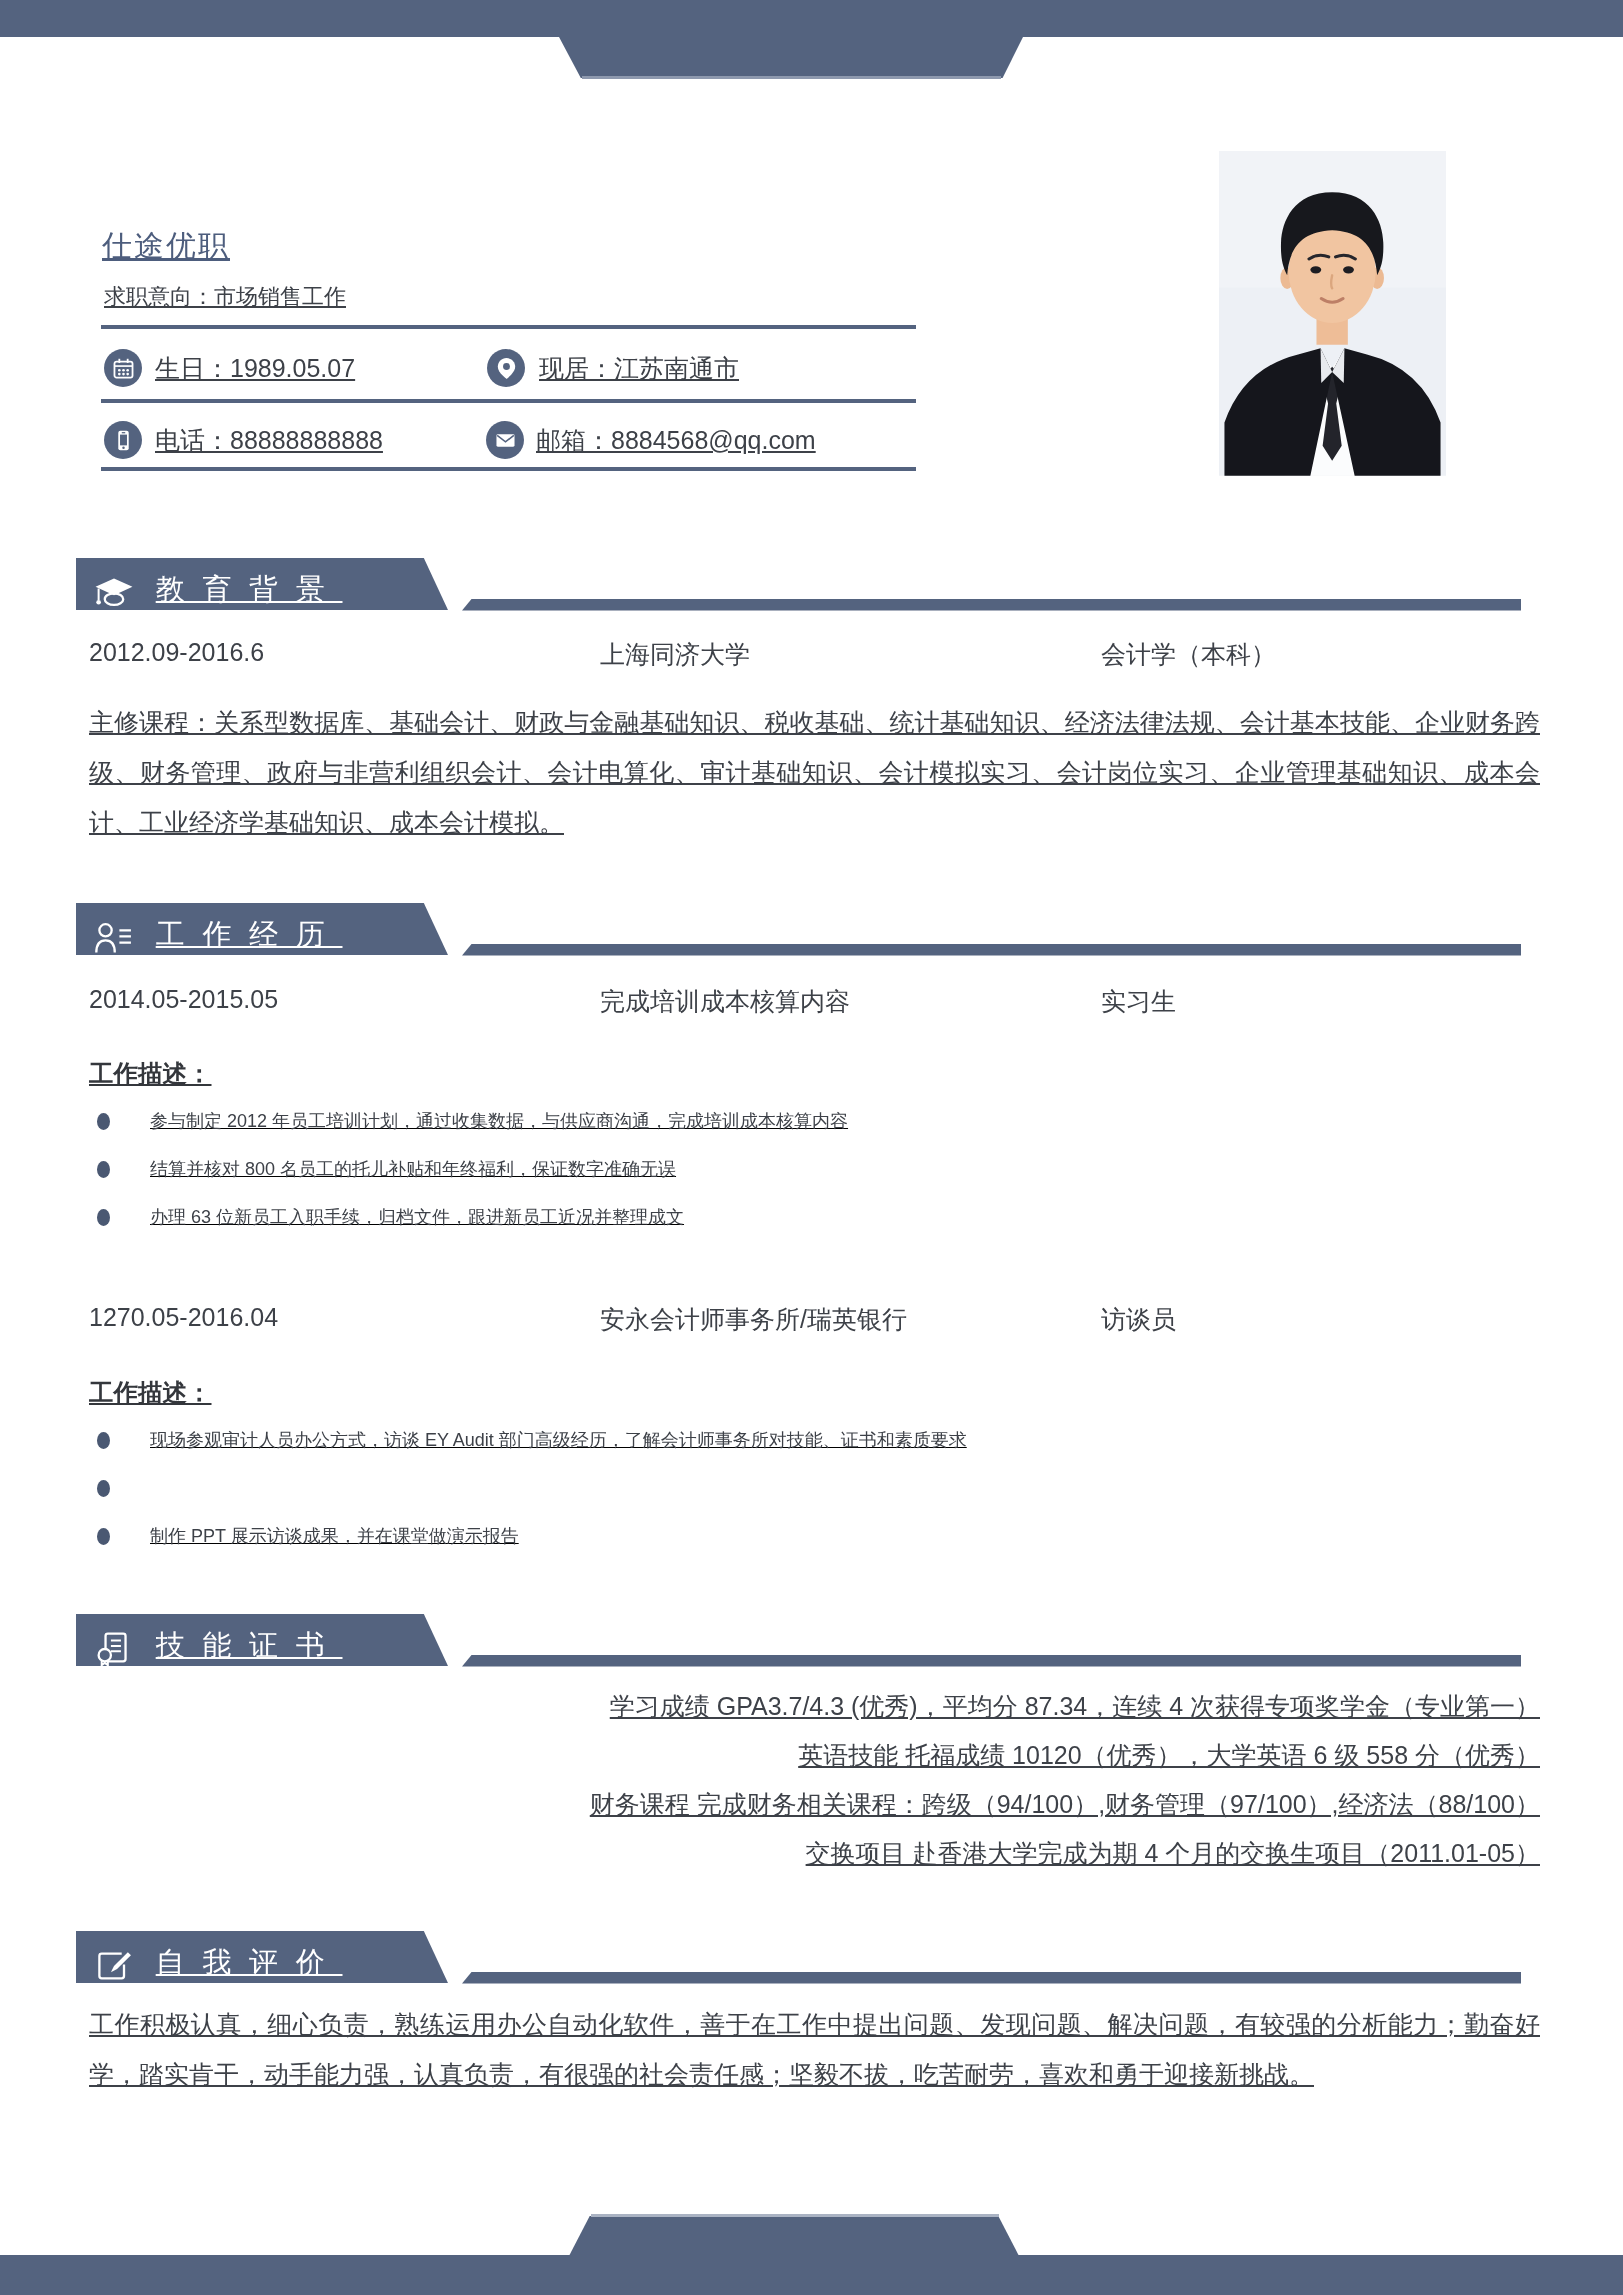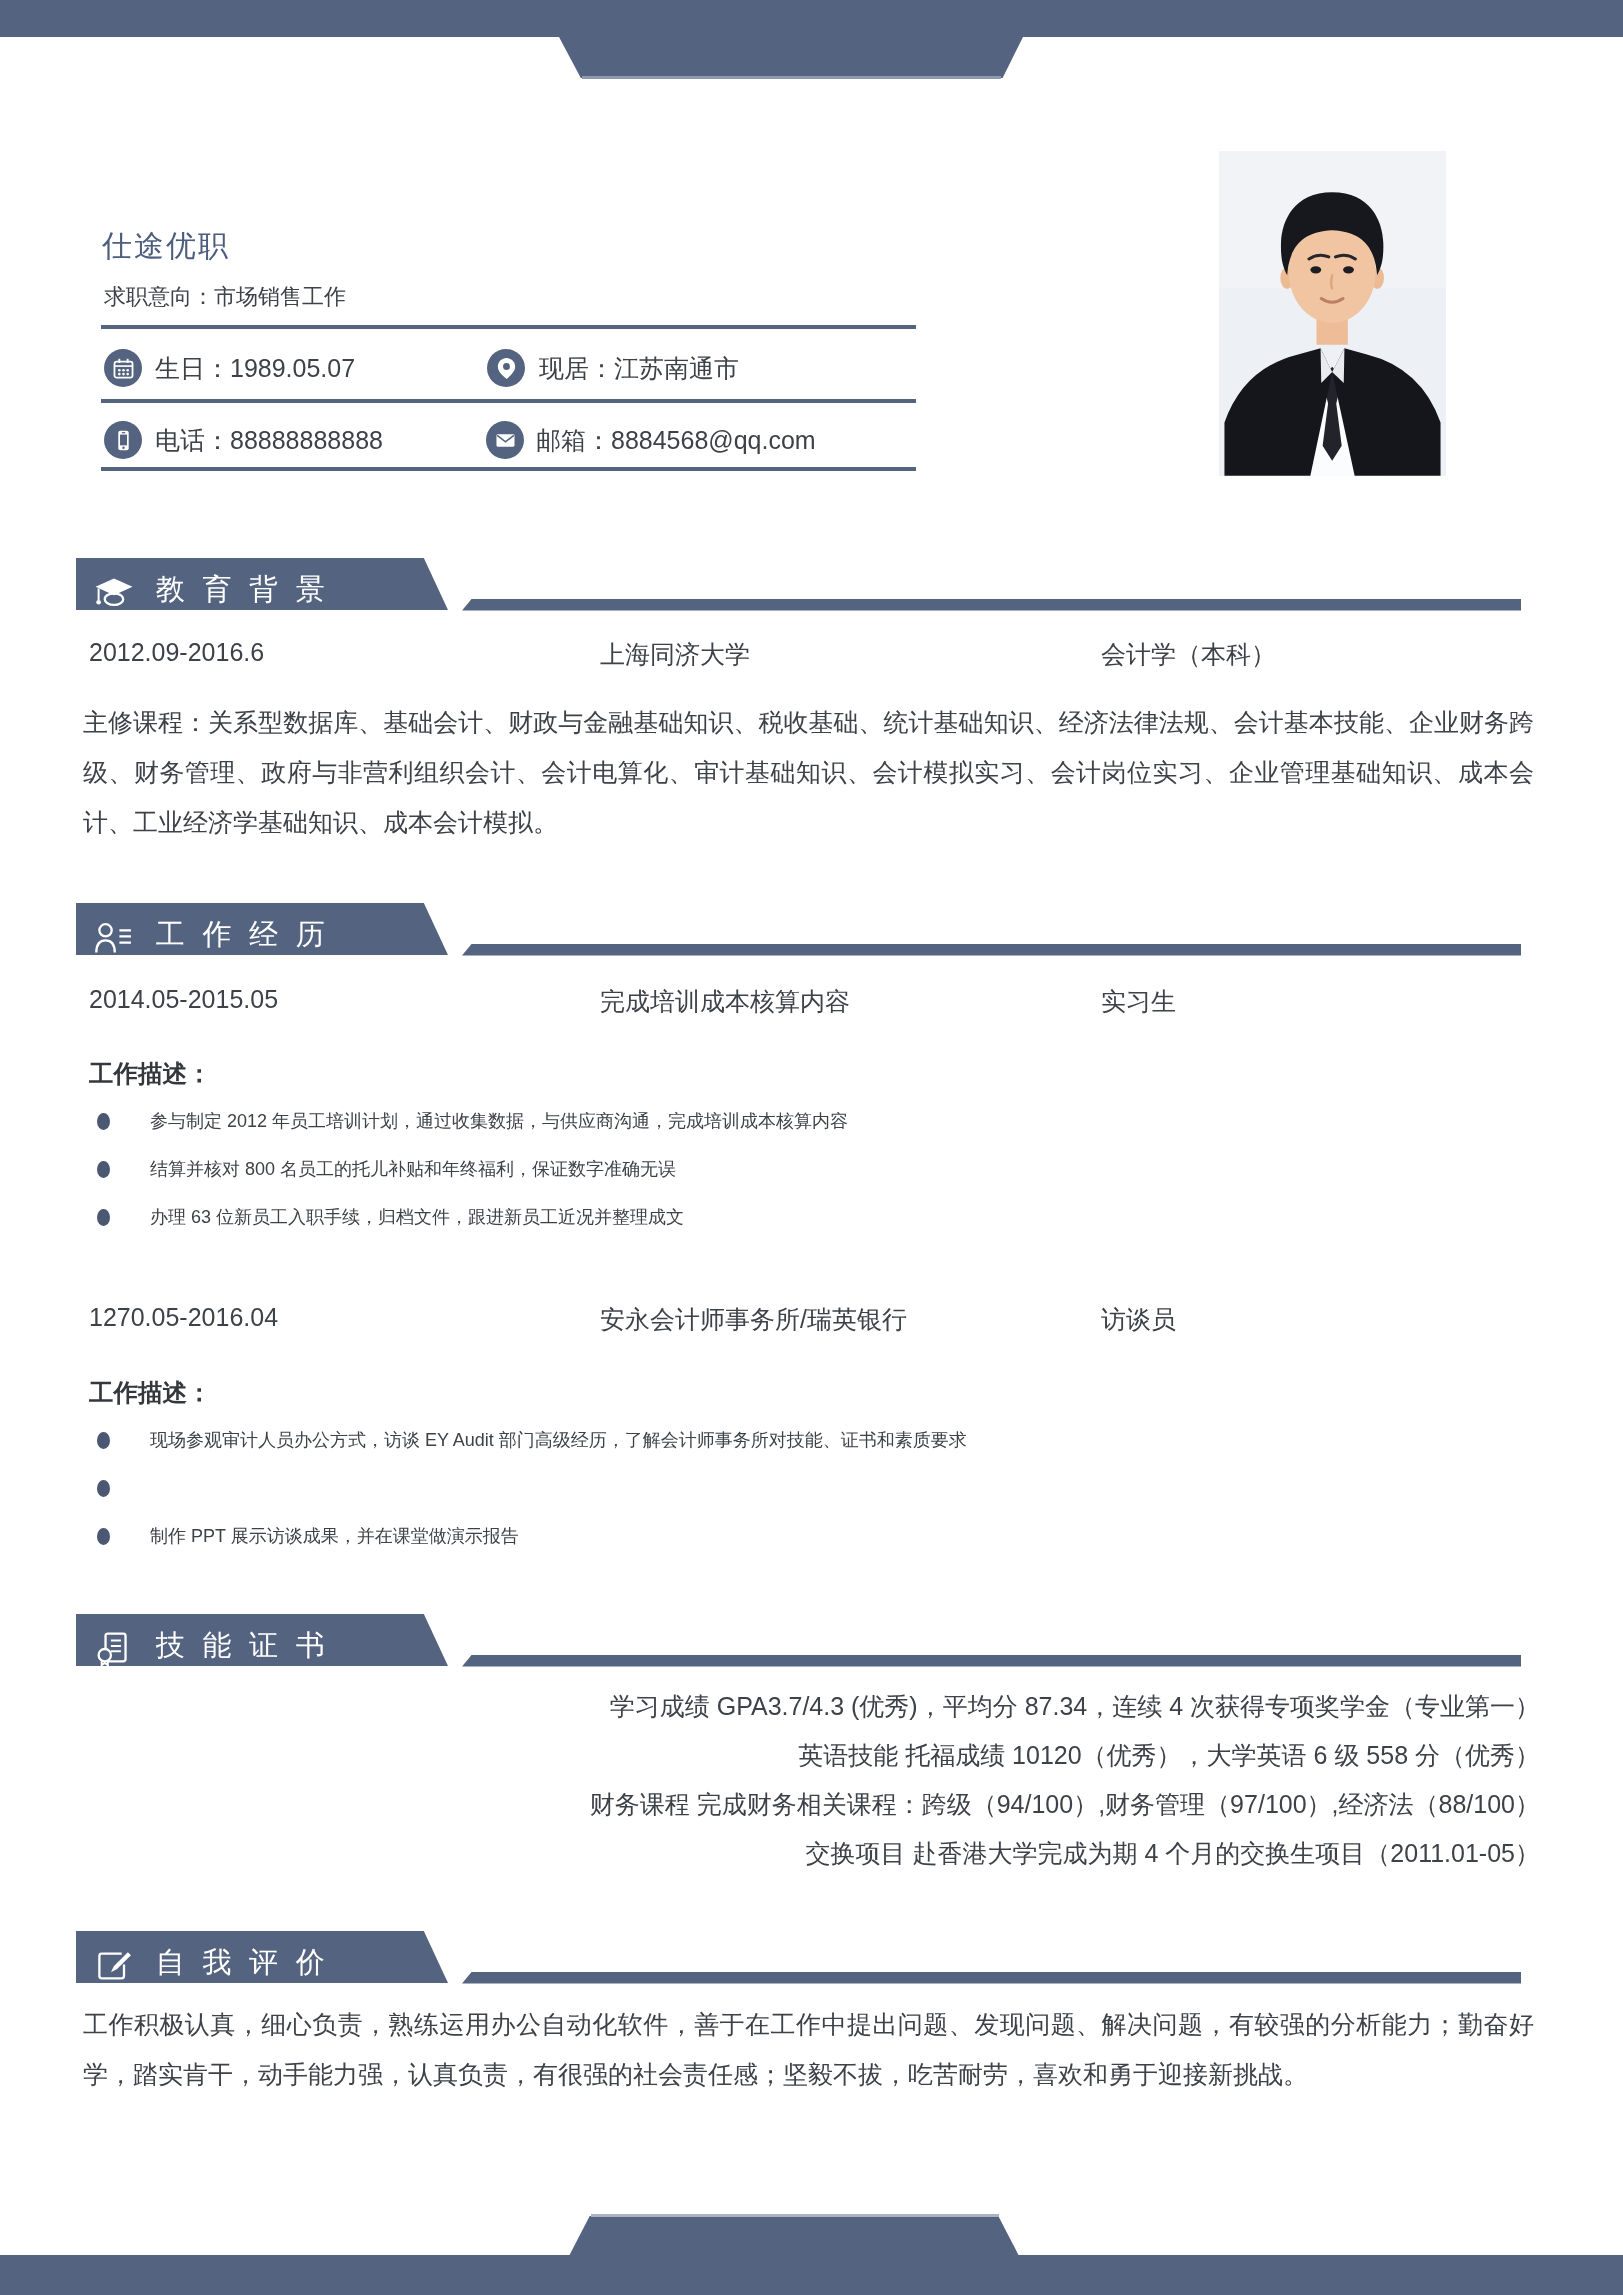--- a/index.html
+++ b/index.html
@@ -3,21 +3,21 @@
 <meta charset="utf-8">
 <style>
   :root{
     --p:#54637f;
     --txt:#3d4148;
     --name:#4d5d7d;
   }
   *{margin:0;padding:0;box-sizing:border-box}
   body{background:#fff;font-family:"Liberation Sans","DejaVu Sans",sans-serif;}
   .page{position:relative;width:1623px;height:2295px;background:#ffffff;overflow:hidden;}
-  .abs{position:absolute;}
+  .abs{position:absolute;text-decoration:underline;}
 
   
   .topbar{left:0;top:0;width:1623px;height:37px;background:var(--p);}
   .top-trap{left:559px;top:37px;width:464px;height:41px;background:var(--p);
             clip-path:polygon(0 0,100% 0,95.6% 100%,4.7% 100%);}
   .top-trap-hl{left:582px;top:76px;width:419px;height:2.7px;background:#8e99ae;}
   .bottombar{left:0;top:2255px;width:1623px;height:41px;background:var(--p);}
   .bottom-trap{left:569px;top:2216px;width:450px;height:40px;background:var(--p);
                clip-path:polygon(4.6% 0,95.4% 0,100% 100%,0 100%);}
   .bottom-trap-hl{left:591px;top:2214px;width:408px;height:3.4px;background:#aab3c3;}
@@ -48,21 +48,21 @@
   .badge-bar{left:462px;width:1059px;height:11.6px;background:var(--p);
              clip-path:polygon(0.9% 0,100% 0,100% 100%,0 100%);}
   .bar-edu{top:599px}.bar-work{top:944px}.bar-skill{top:1655px}.bar-eval{top:1972px}
 
   
   .row3{left:89px;width:1449px;height:31px;font-size:25px;color:var(--txt);}
   .row3 span{position:absolute;white-space:nowrap;}
   .col1{left:0}.col2{left:511px}.col3{left:1012px}
   .r-edu{top:638px}.r-job1{top:985px}.r-job2{top:1303px}
 
-  .para{left:83px;width:1451px;font-size:25px;line-height:50px;color:var(--txt);text-align:justify;}
+  .para{left:89px;width:1451px;font-size:25px;line-height:50px;color:var(--txt);text-align:justify;}
   .p-edu{top:697px}.p-eval{top:1999px}
 
   .desc-label{left:89px;font-size:24.5px;font-weight:bold;color:#34373c;}
   .dl1{top:1057px}.dl2{top:1376px}
 
   .bullets{left:97px;width:1439px;}
   .bl1{top:1097px}.bl2{top:1416px}
   .bullet{display:flex;align-items:center;height:48px;}
   .dot{width:13px;height:17px;border-radius:50%;background:#4a5872;margin-right:40px;flex:none;}
   .bullet .btxt{font-size:18px;color:var(--txt);white-space:nowrap;}

